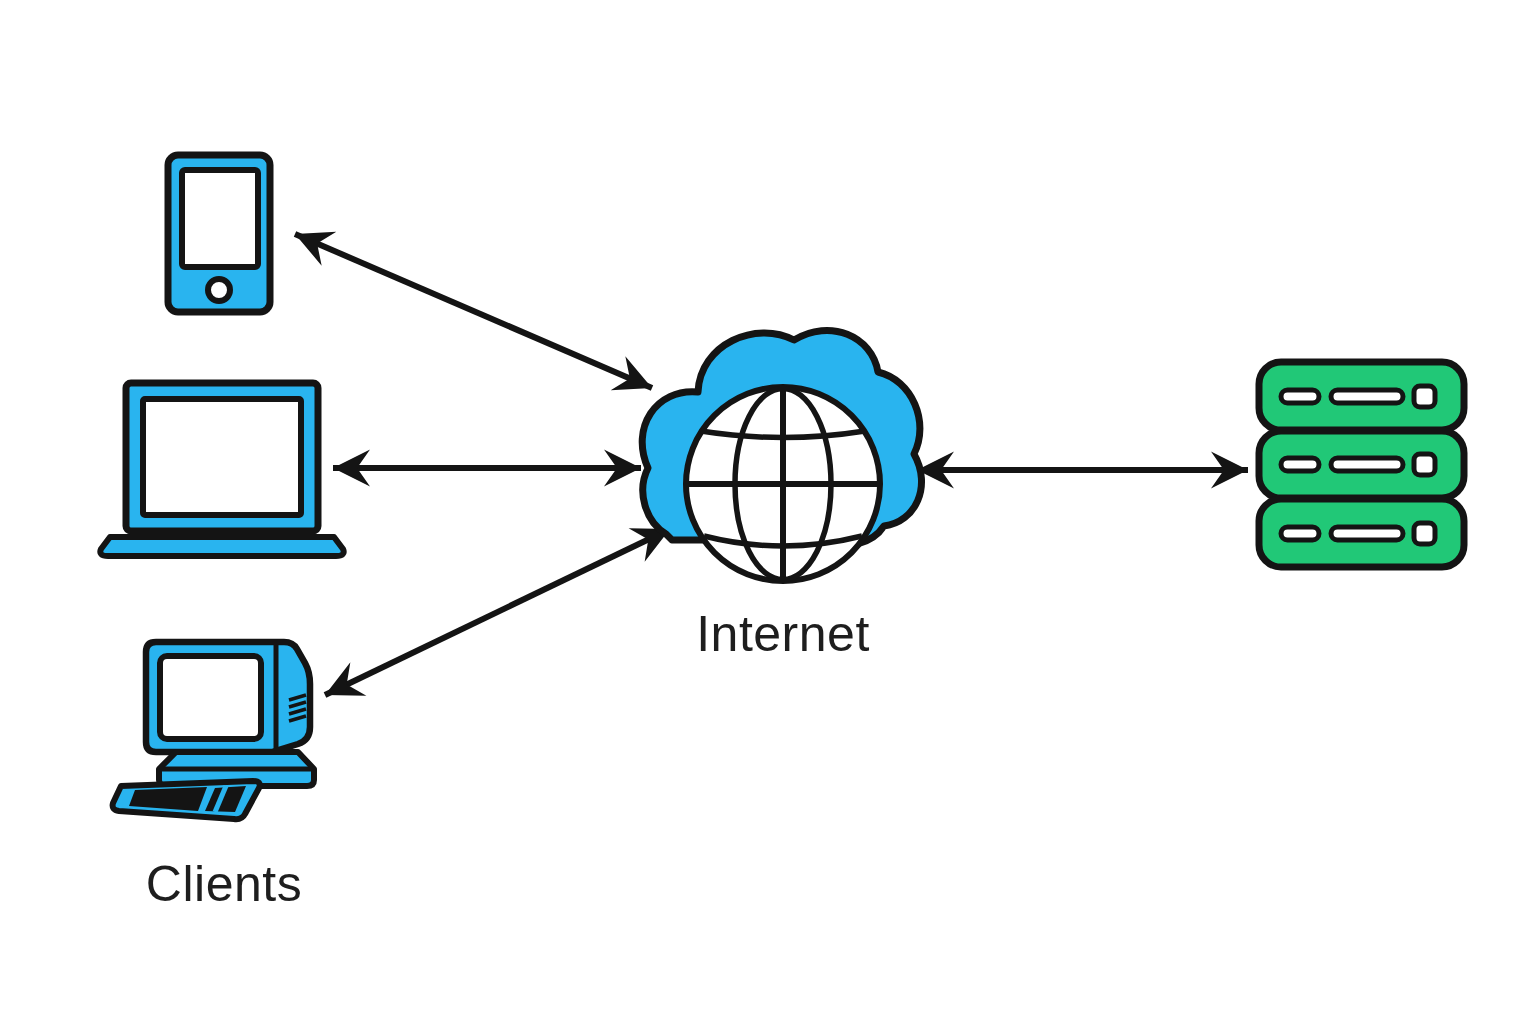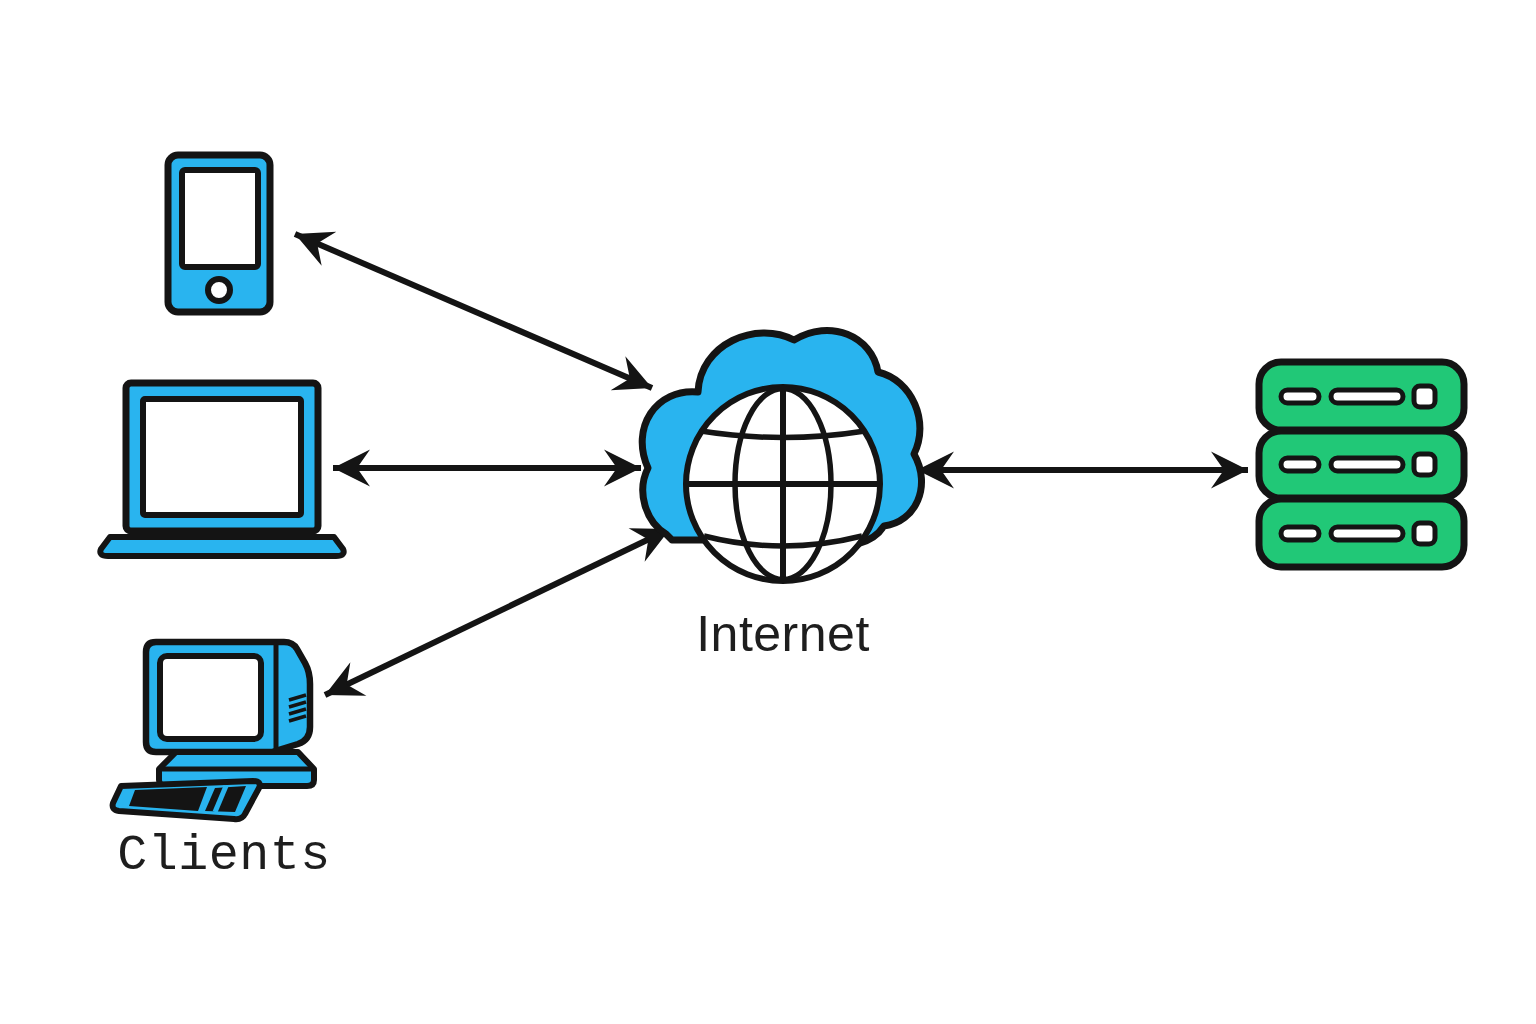--- a/index.html
+++ b/index.html
@@ -25,21 +25,21 @@
     transform: translateX(-50%);
     font-size: 50px;
     font-weight: 500;
     color: #1e1e1e;
     letter-spacing: 0.5px;
     white-space: nowrap;
     user-select: none;
   }
   #label-internet { left: 783px; top: 605px; }
   #label-server   { left: 1362px; top: 602px; }
-  #label-clients  { left: 224px;  top: 827px; font-family: Liberation Mono, monospace; }
+  #label-clients  { left: 224px;  top: 855px; }
 </style>
 </head>
 <body>
 
 <div class="canvas">
 
   <svg class="diagram" viewBox="0 0 1536 1024">
     <defs>
       <marker id="arrowhead" viewBox="0 0 14 14" refX="13" refY="7" markerWidth="7.2" markerHeight="7.2" orient="auto-start-reverse">
         <path d="M1,1 L13,7 L1,13 L5.2,7 Z" fill="#141414"></path>

